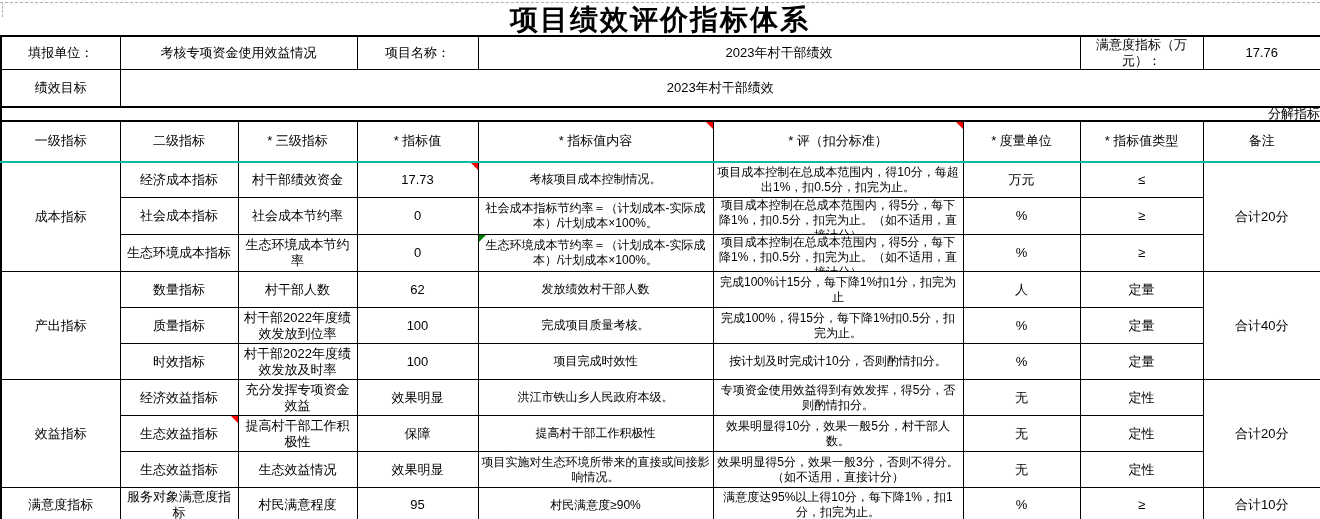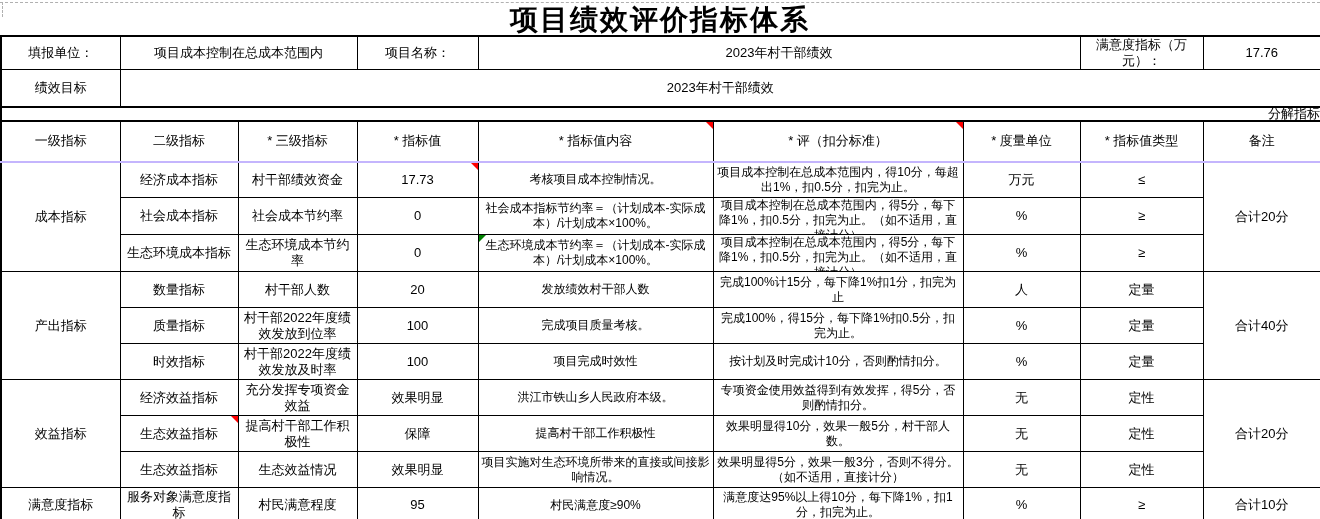--- a/index.html
+++ b/index.html
@@ -12,21 +12,21 @@
            font-weight:bold; font-size:28px; letter-spacing:2px; overflow:hidden; }
   table { border-collapse:collapse; table-layout:fixed; width:1320px; border:2px solid #000; }
   td { border:1px solid #000; text-align:center; vertical-align:middle; font-size:13px;
        line-height:16px; padding:0 3px; overflow:hidden; position:relative; }
   td.small { font-size:12px; line-height:15px; }
   tr.r-info1 { height:33px;margin-left:16px; }
   tr.r-info2 { height:37px; }
   tr.r-section { height:13px; }
   tr.r-section td { line-height:12px; border-top:2px solid #000; border-bottom:2px solid #000; padding:0;text-align:right; }
   tr.r-header { height:41px; }
-  tr.r-header td { border-bottom:2px solid #c4b5fd; }
+  tr.r-header td { border-bottom:2px solid #14b8a6; }
   tr.r-data { height:36px; }
   .clip { display:block; height:36px; overflow:hidden; }
   .tri-red-tr { position:absolute; top:0; right:0; width:0; height:0;
                 border-top:7px solid #ff0000; border-left:7px solid transparent; }
   .tri-green-tl { position:absolute; top:0; left:0; width:0; height:0;
                   border-top:7px solid #008000; border-right:7px solid transparent; }
 </style>
 </head>
 <body>
 
@@ -45,21 +45,21 @@
         <col style="width:235px">
         <col style="width:250px">
       <col style="width:117px">
         <col style="width:123px">
         <col style="width:118px">
     </colgroup>
 
     <tbody>
         <tr class="r-info1">
       <td>填报单位：</td>
-      <td colspan="2">项目成本控制在总成本范围内</td>
+      <td colspan="2">考核专项资金使用效益情况</td>
       <td>项目名称：</td>
       <td colspan="3">2023年村干部绩效</td>
       <td>满意度指标（万元）：</td>
       <td>17.76</td>
     </tr>
 
     <tr class="r-info2">
       <td>绩效目标</td>
       <td colspan="8">2023年村干部绩效</td>
     </tr>
@@ -111,21 +111,21 @@
             <span class="clip">项目成本控制在总成本范围内，得5分，每下降1%，扣0.5分，扣完为止。（如不适用，直接计分）</span>
           </td>
       <td>%</td>
       <td>≥</td>
     </tr>
 
     <tr class="r-data">
       <td rowspan="3">产出指标</td>
       <td>数量指标</td>
       <td>村干部人数</td>
-      <td>20</td>
+      <td>62</td>
       <td class="small">发放绩效村干部人数</td>
       <td class="small">完成100%计15分，每下降1%扣1分，扣完为止</td>
       <td>人</td>
       <td>定量</td>
       <td rowspan="3">合计40分</td>
     </tr>
     <tr class="r-data">
       <td>质量指标</td>
       <td>村干部2022年度绩效发放到位率</td>
       <td>100</td>

